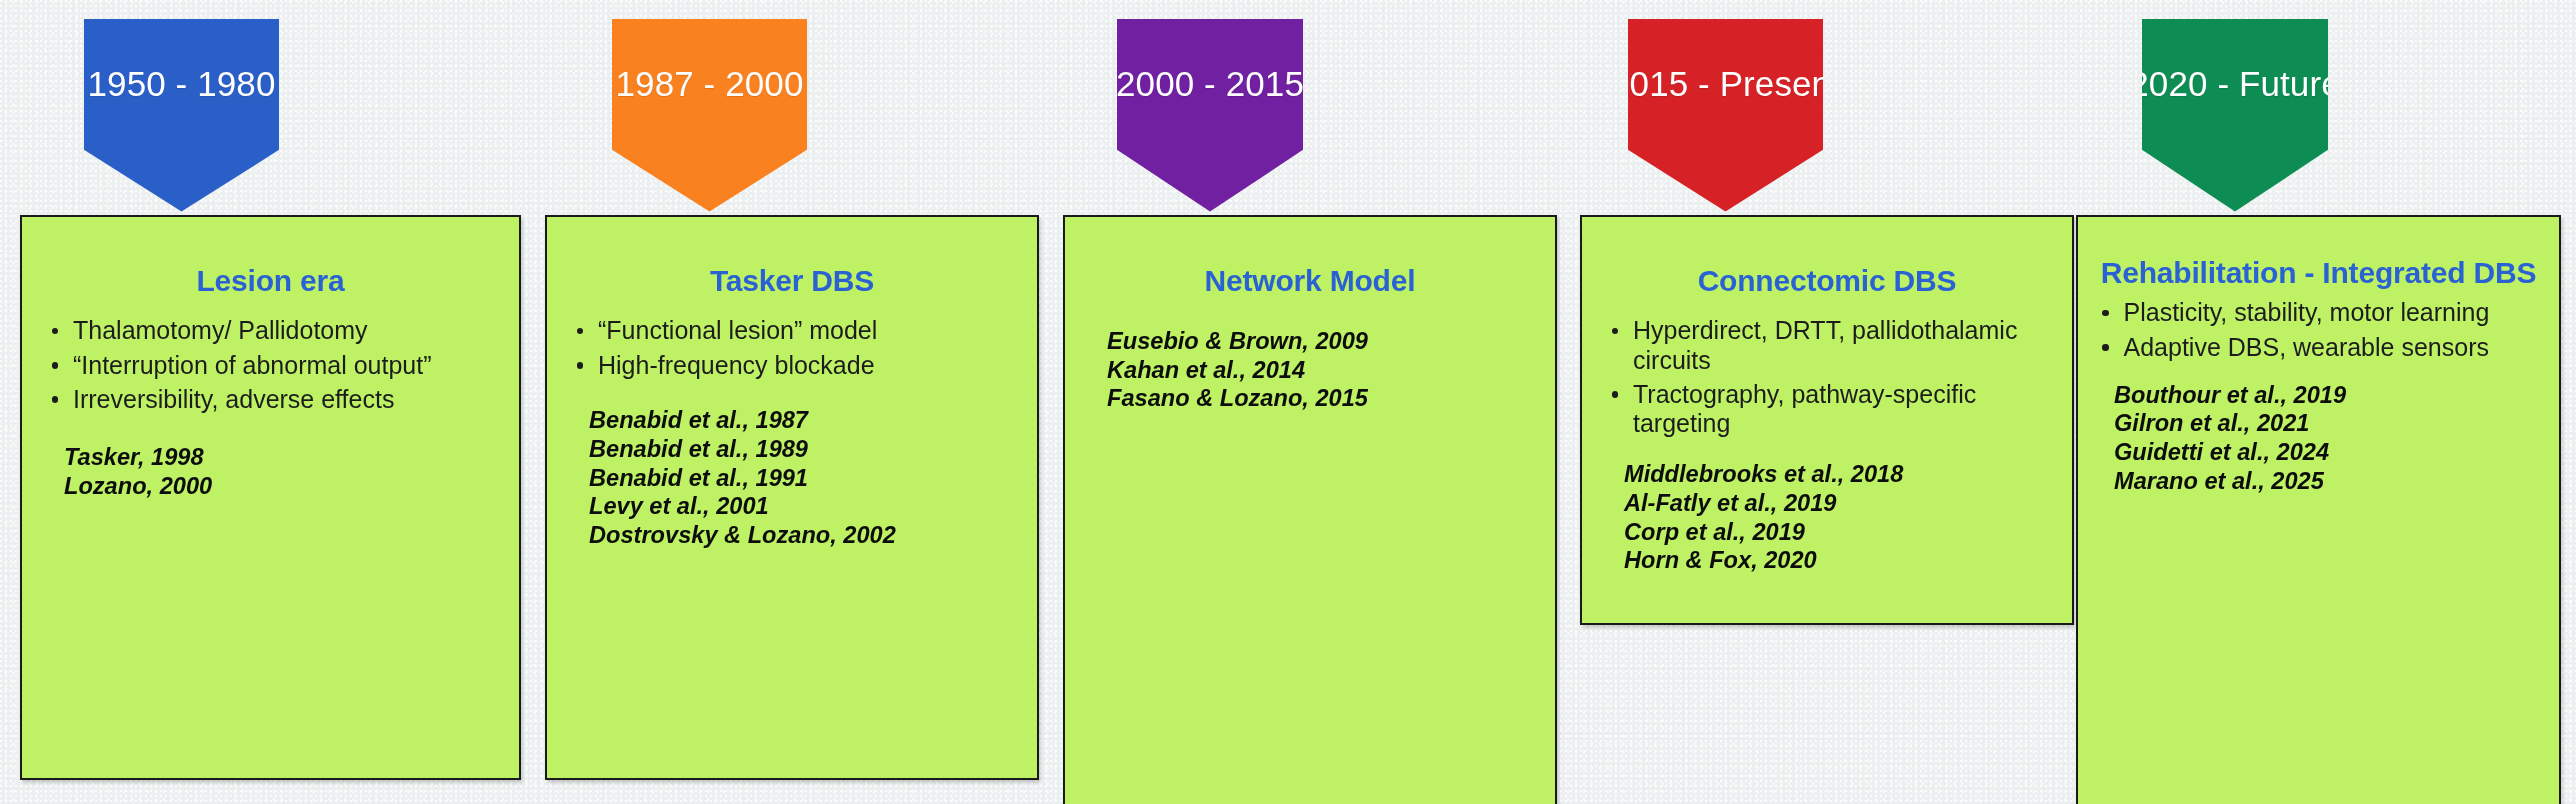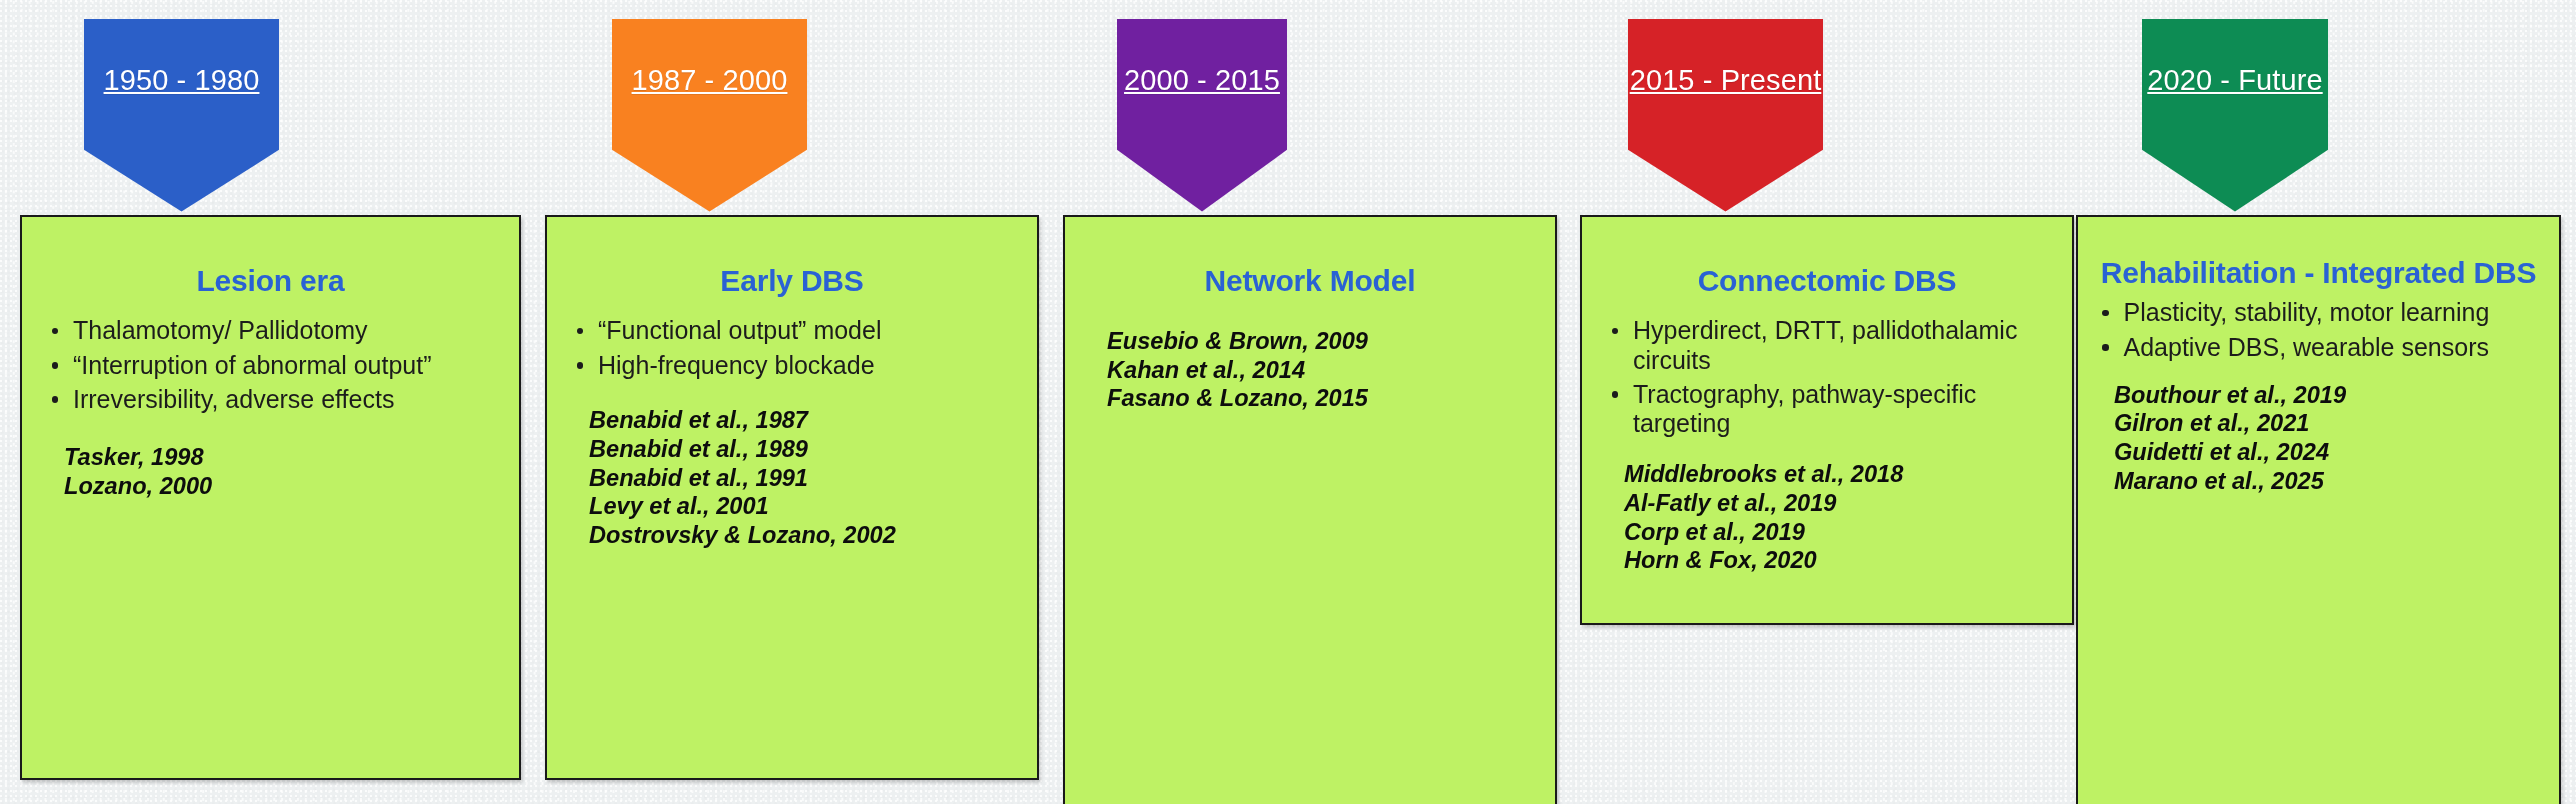--- a/index.html
+++ b/index.html
@@ -28,27 +28,26 @@
   
   .banner{
     position:absolute;top:18.6px;
     height:193px;
     -webkit-clip-path:polygon(0 0,100% 0,100% 68%,50% 100%,0 68%);
     clip-path:polygon(0 0,100% 0,100% 68%,50% 100%,0 68%);
     display:flex;align-items:flex-start;justify-content:center;
   }
   .banner-label{
     color:#ffffff;
-    font-size:29px;
+    font-size:35px;
     font-weight:400;
     letter-spacing:0.1px;
     margin-top:45px;
     white-space:nowrap;
     text-shadow:0 0.7px 0.7px rgba(0,0,0,.12);
-    text-decoration:underline;
   }
 
   .card{
     position:absolute;
     top:215px;
     background:#bef264;
     border:2.1px solid #1a1a1a;
     box-sizing:border-box;
     box-shadow:2.1px 2.9px 3.6px rgba(0,0,0,.22);
   }
@@ -99,21 +98,21 @@
 
   
   #col1 .banner{left:84px;width:195px;}
   #col1 .card  {left:20px;width:501px;height:565px;}
   #col1 .refs  {margin-top:29px;}
 
   #col2 .banner{left:612px;width:195px;}
   #col2 .card  {left:545px;width:494px;height:565px;}
   #col2 .refs  {margin-top:26px;}
 
-  #col3 .banner{left:1117px;width:170px;}
+  #col3 .banner{left:1117px;width:186px;}
   #col3 .card  {left:1063px;width:494px;height:664px;}
   #col3 .refs  {margin-top:29px;}
 
   #col4 .banner{left:1628px;width:195px;}
   #col4 .card  {left:1580px;width:494px;height:410px;}
   #col4 .refs  {margin-top:21.5px;}
 
   #col5 .banner{left:2142px;width:186px;}
   #col5 .card  {left:2076px;width:485px;height:591px;}
   #col5 .refs  {margin-top:18.6px;padding-left:36px;}
@@ -142,23 +141,23 @@
         <div>Lozano, 2000</div>
       </div>
     </div>
   </div>
 
   <div class="col" id="col2">
     <div class="banner" style="background: rgb(249, 129, 32);">
       <span class="banner-label">1987 - 2000</span>
     </div>
     <div class="card">
-      <div class="card-title" style="color: rgb(42, 98, 212);">Early DBS</div>
-      <ul class="bullets">
-        <li>“Functional output” model</li>
+      <div class="card-title" style="color: rgb(42, 98, 212);">Tasker DBS</div>
+      <ul class="bullets">
+        <li>“Functional lesion” model</li>
         <li>High-frequency blockade</li>
       </ul>
       <div class="refs">
         <div>Benabid et al., 1987</div>
         <div>Benabid et al., 1989</div>
         <div>Benabid et al., 1991</div>
         <div>Levy et al., 2001</div>
         <div>Dostrovsky &amp; Lozano, 2002</div>
       </div>
     </div>

